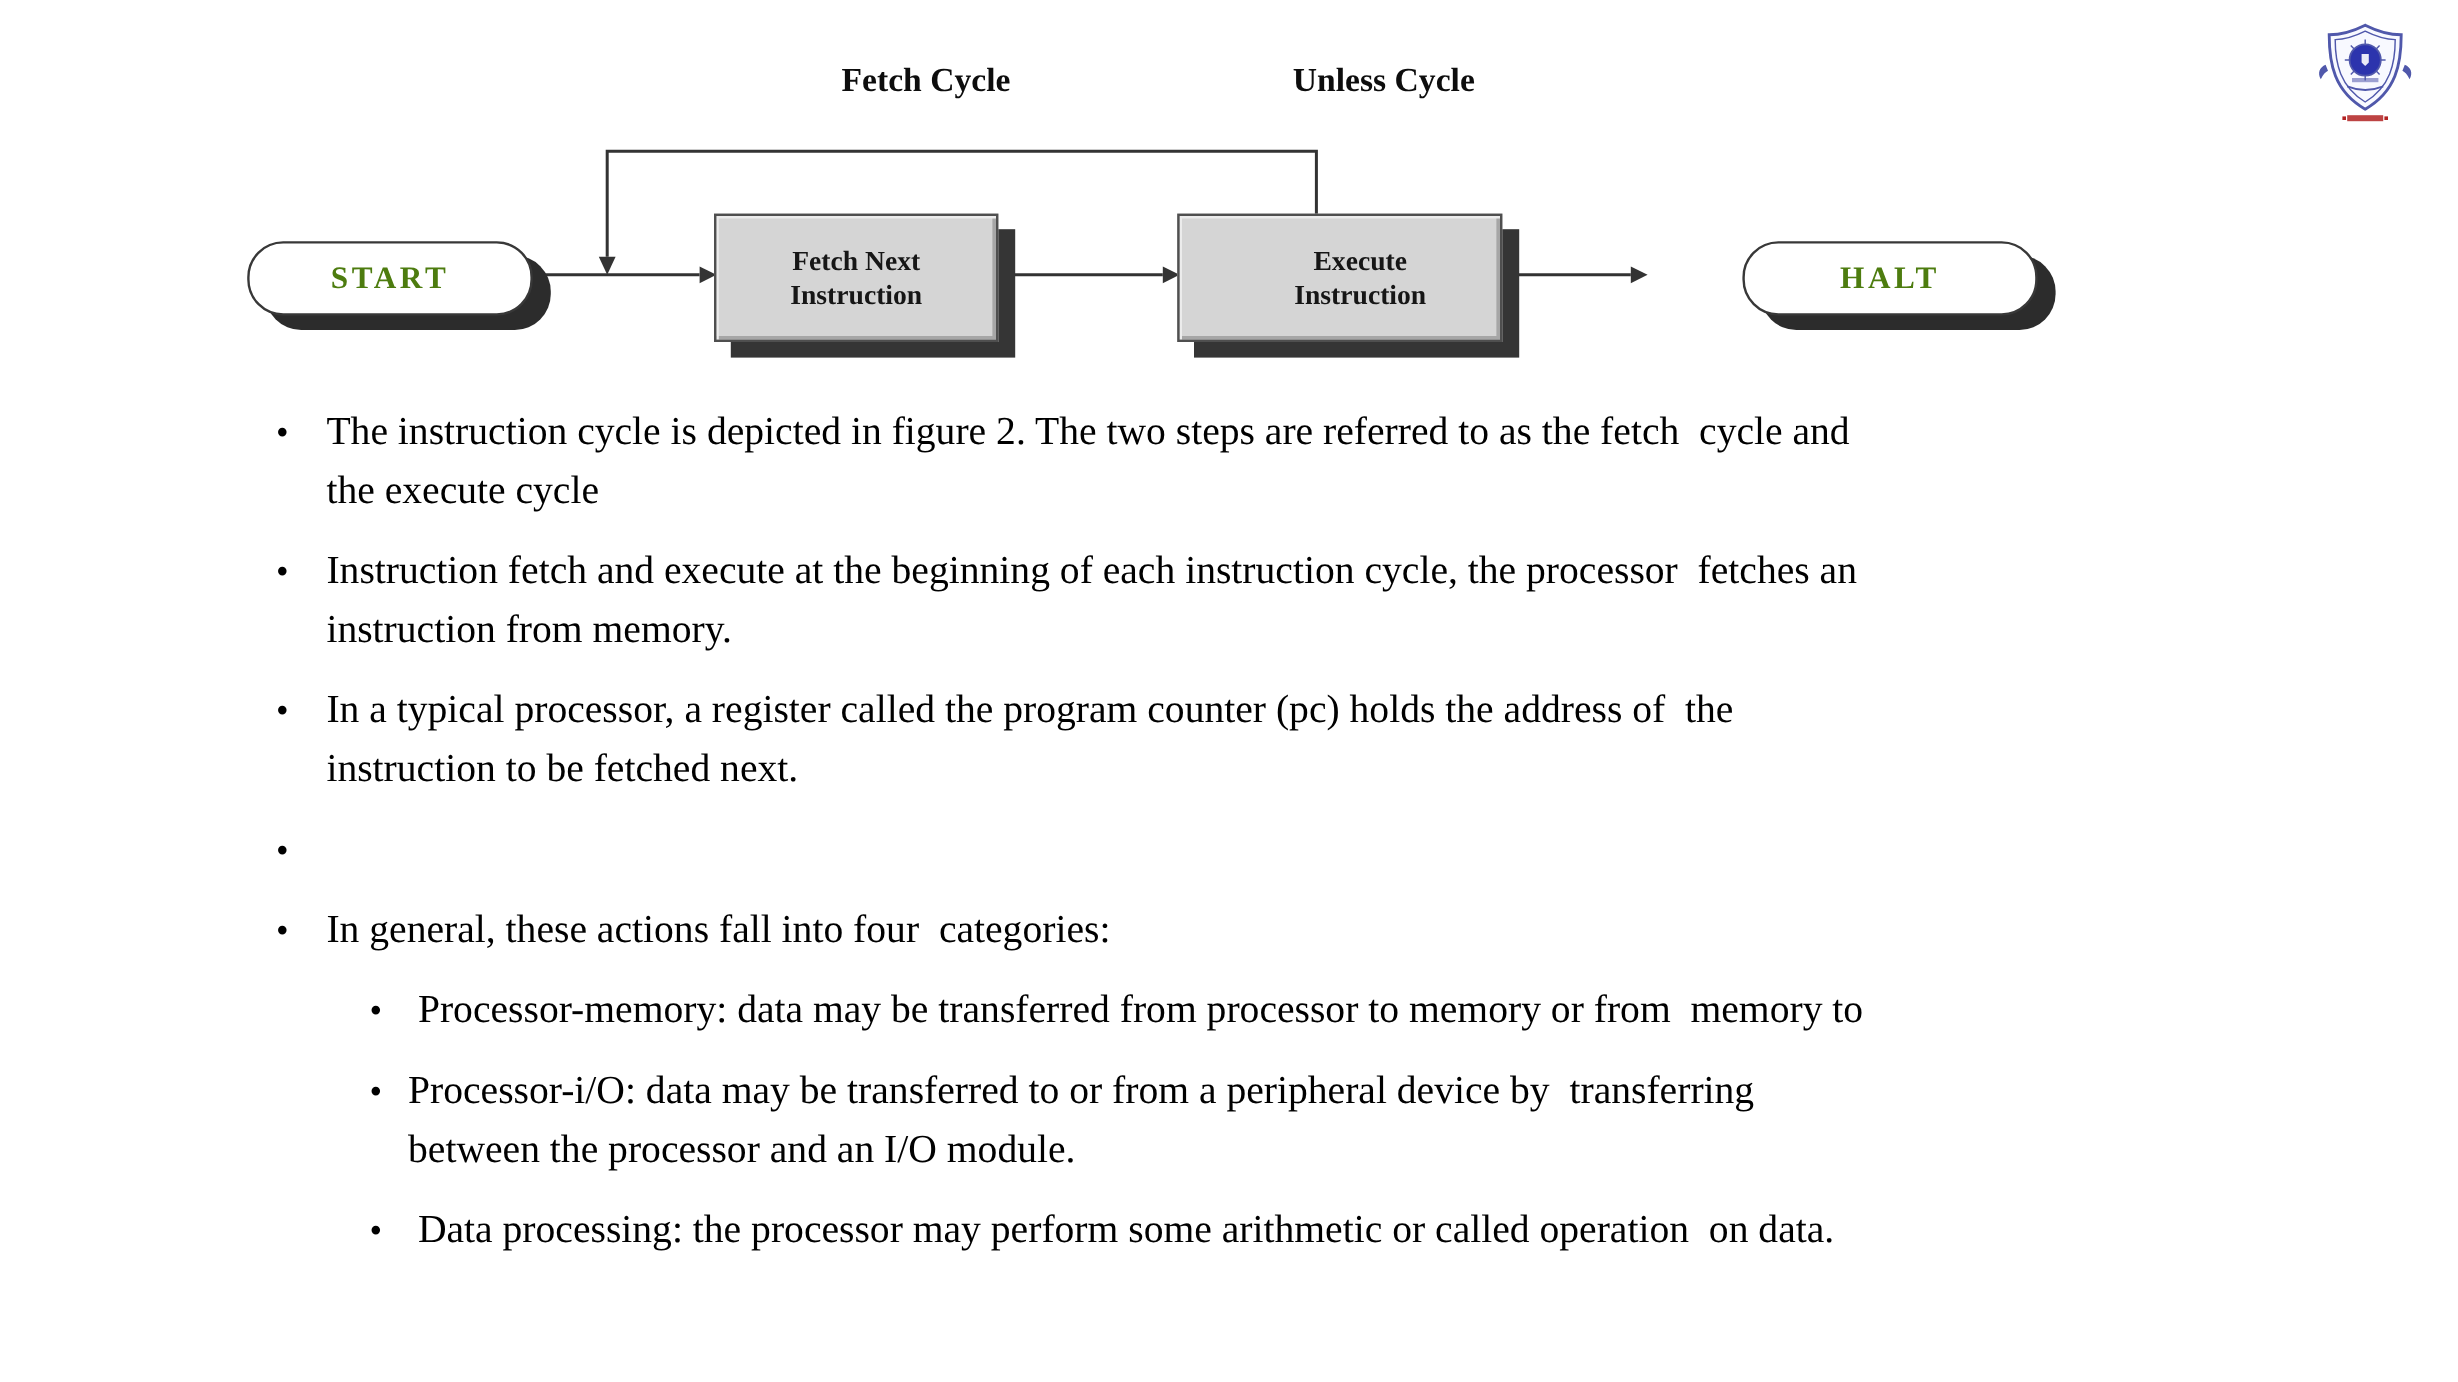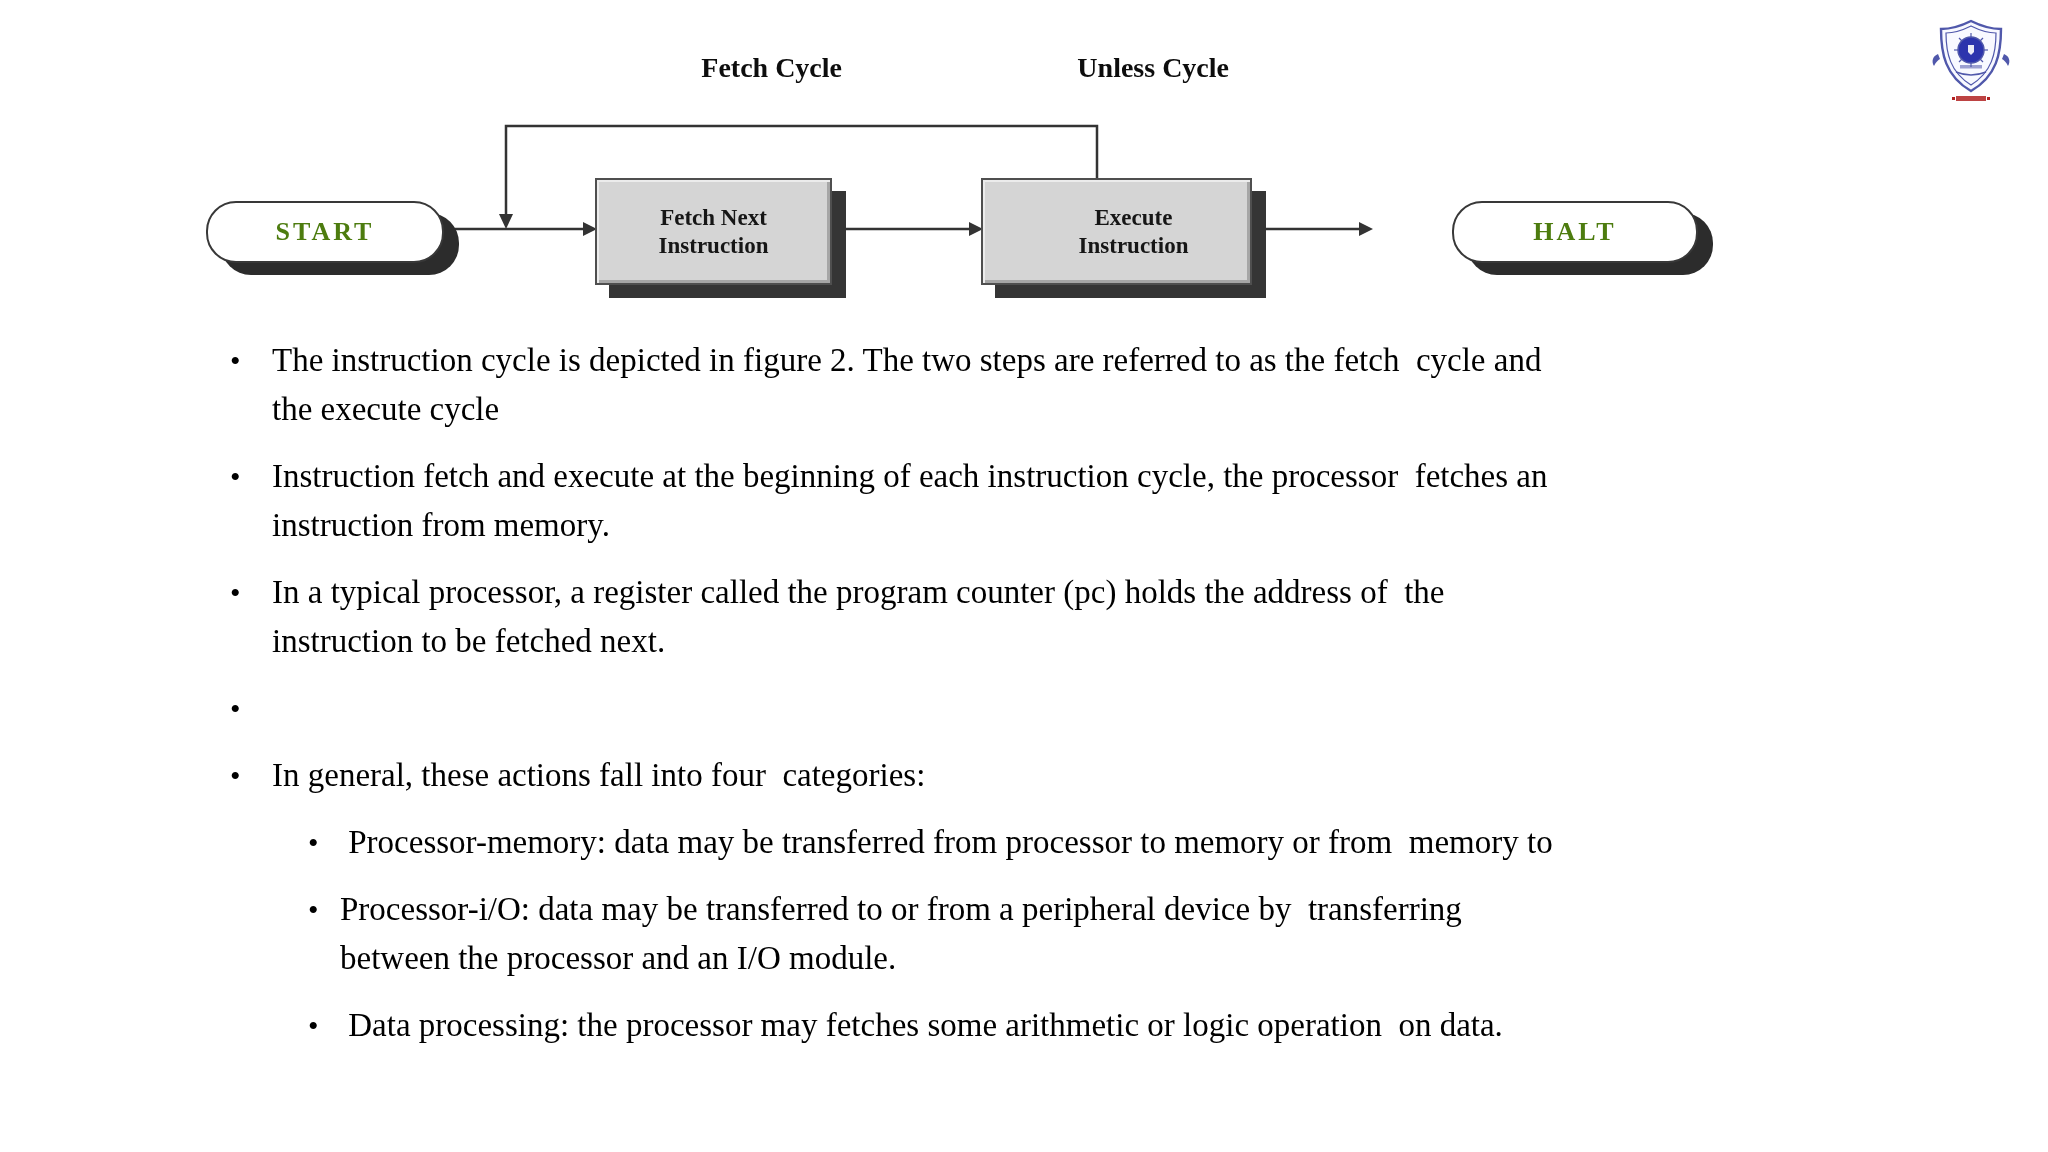--- a/index.html
+++ b/index.html
@@ -142,21 +142,21 @@
       <span class="marker">•</span>
       <div class="lines">
         <div>Processor-i/O: data may be transferred to or from a peripheral device by  transferring</div>
         <div>between the processor and an I/O module.</div>
       </div>
     </div>
 
     <div class="bullet sub">
       <span class="marker">•</span>
       <div class="lines">
-        <div> Data processing: the processor may fetches some arithmetic or logic operation  on data.</div>
+        <div> Data processing: the processor may perform some arithmetic or called operation  on data.</div>
       </div>
     </div>
 
   </div>
 
   <svg class="logo" viewBox="0 0 90 96">
 
     <path d="M45 5 C57 11 68 13 75 13 C75 37 71 60 45 75 C19 60 15 37 15 13 C22 13 33 11 45 5 Z" fill="#f8f9ff" stroke="#5058ab" stroke-width="2.4"></path>
 
     <path d="M45 10 C55 15 64 17 70 17 C70 37 66 56 45 69 C24 56 20 37 20 17 C26 17 35 15 45 10 Z" fill="none" stroke="#5058ab" stroke-width="1.2"></path>

